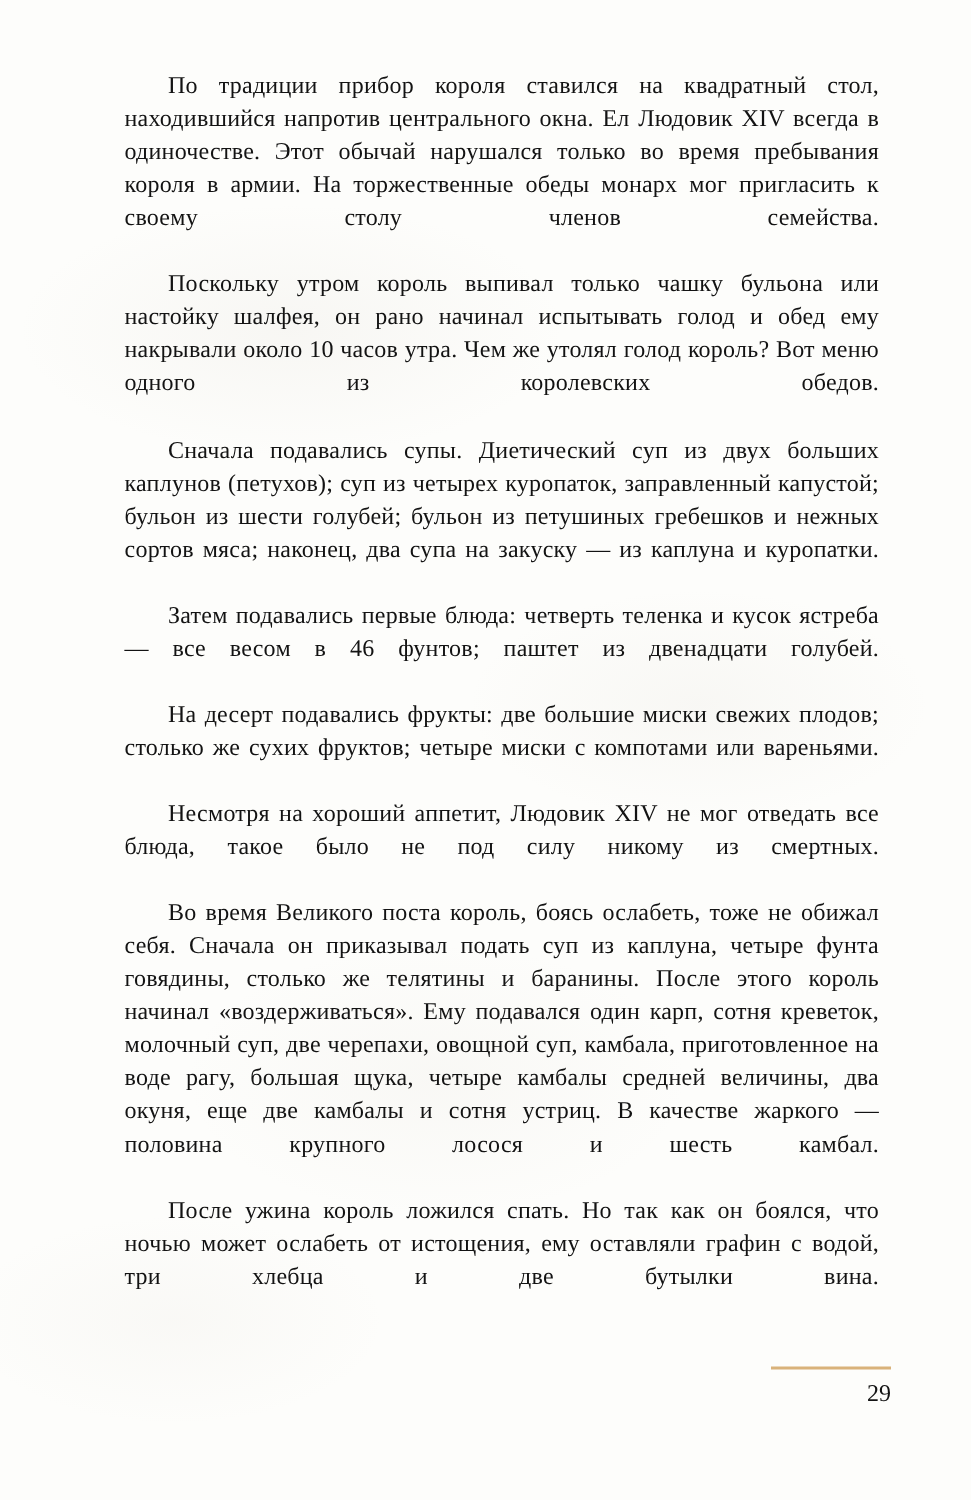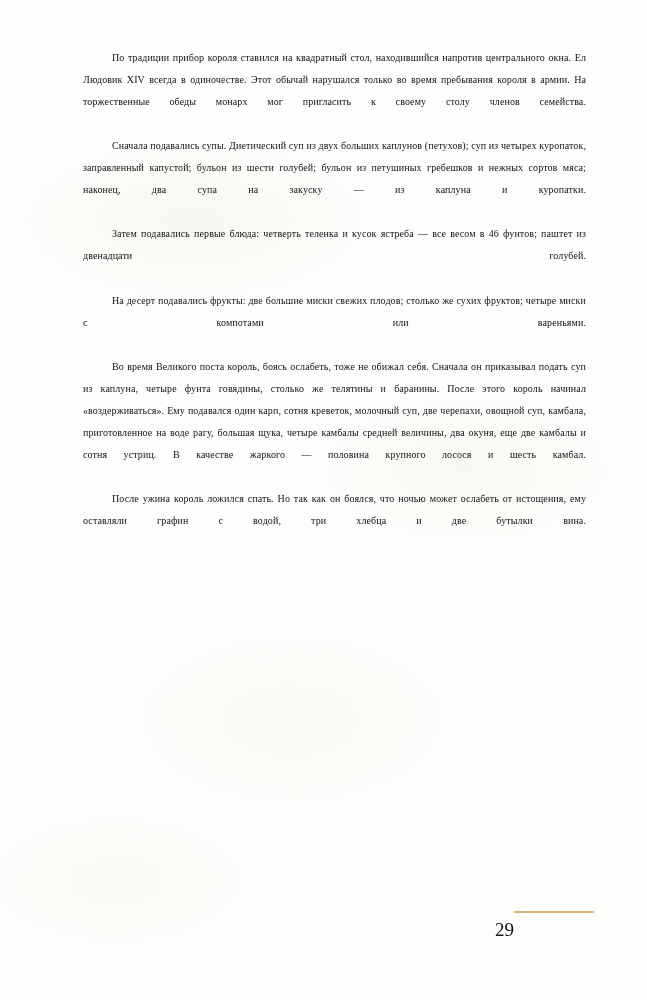--- a/index.html
+++ b/index.html
@@ -41,21 +41,21 @@
     position: absolute;
     left: 83px;
     top: 47px;
     width: 503px;
   }
 
   p.para {
     margin: 0;
     text-indent: 29px;
     text-align: justify;
-    font-size: 10px;
+    font-size: 16px;
     line-height: 22.05px;
     color: #131313;
     letter-spacing: 0.01em;
     -webkit-font-smoothing: antialiased;
   }
 
   
   p.para::after {
     content: "";
     display: inline-block;
@@ -78,44 +78,46 @@
     width: 80px;
     height: 2px;
     background: #d9b27a;
   }
 
   #page-number {
     position: absolute;
     left: 495px;
     top: 918px;
     width: 99px;
-    text-align: left;
-    font-size: 19px;
+    text-align: right;
+    font-size: 16px;
     line-height: 24px;
     color: #131313;
     font-family: "Liberation Serif", "DejaVu Serif", serif;
   }
 </style>
 </head>
 <body>
 
 <div id="page">
 
   <div id="textblock">
 
     <p class="para">По традиции прибор короля ставился на квадратный стол, находившийся напротив центрального окна. Ел Людовик XIV всегда в одиночестве. Этот обычай нарушался только во время пребывания короля в армии. На торжественные обеды монарх мог пригласить к своему столу членов семейства.</p>
 
+    <p class="para">Поскольку утром король выпивал только чашку бульона или настойку шалфея, он рано начинал испытывать голод и обед ему накрывали около 10 часов утра. Чем же утолял голод король? Вот меню одного из королевских обедов.</p>
 
     <p class="para">Сначала подавались супы. Диетический суп из двух больших каплунов (петухов); суп из четырех куропаток, заправленный капустой; бульон из шести голубей; бульон из петушиных гребешков и нежных сортов мяса; наконец, два супа на закуску — из каплуна и куропатки.</p>
 
     <p class="para">Затем подавались первые блюда: четверть теленка и кусок ястреба — все весом в 46 фунтов; паштет из двенадцати голубей.</p>
 
 
     <p class="para">На десерт подавались фрукты: две большие миски свежих плодов; столько же сухих фруктов; четыре миски с компотами или вареньями.</p>
 
+    <p class="para">Несмотря на хороший аппетит, Людовик XIV не мог отведать все блюда, такое было не под силу никому из смертных.</p>
 
     <p class="para">Во время Великого поста король, боясь ослабеть, тоже не обижал себя. Сначала он приказывал подать суп из каплуна, четыре фунта говядины, столько же телятины и баранины. После этого король начинал «воздерживаться». Ему подавался один карп, сотня креветок, молочный суп, две черепахи, овощной суп, камбала, приготовленное на воде рагу, большая щука, четыре камбалы средней величины, два окуня, еще две камбалы и сотня устриц.  В качестве жаркого — половина крупного лосося и шесть камбал.</p>
 
 
     <p class="para">После ужина король ложился спать. Но так как он боялся, что ночью может ослабеть от истощения, ему оставляли графин с водой, три хлебца и две бутылки вина.</p>
 
   </div>
 
   <div id="footer">
     <div id="page-rule"></div>

